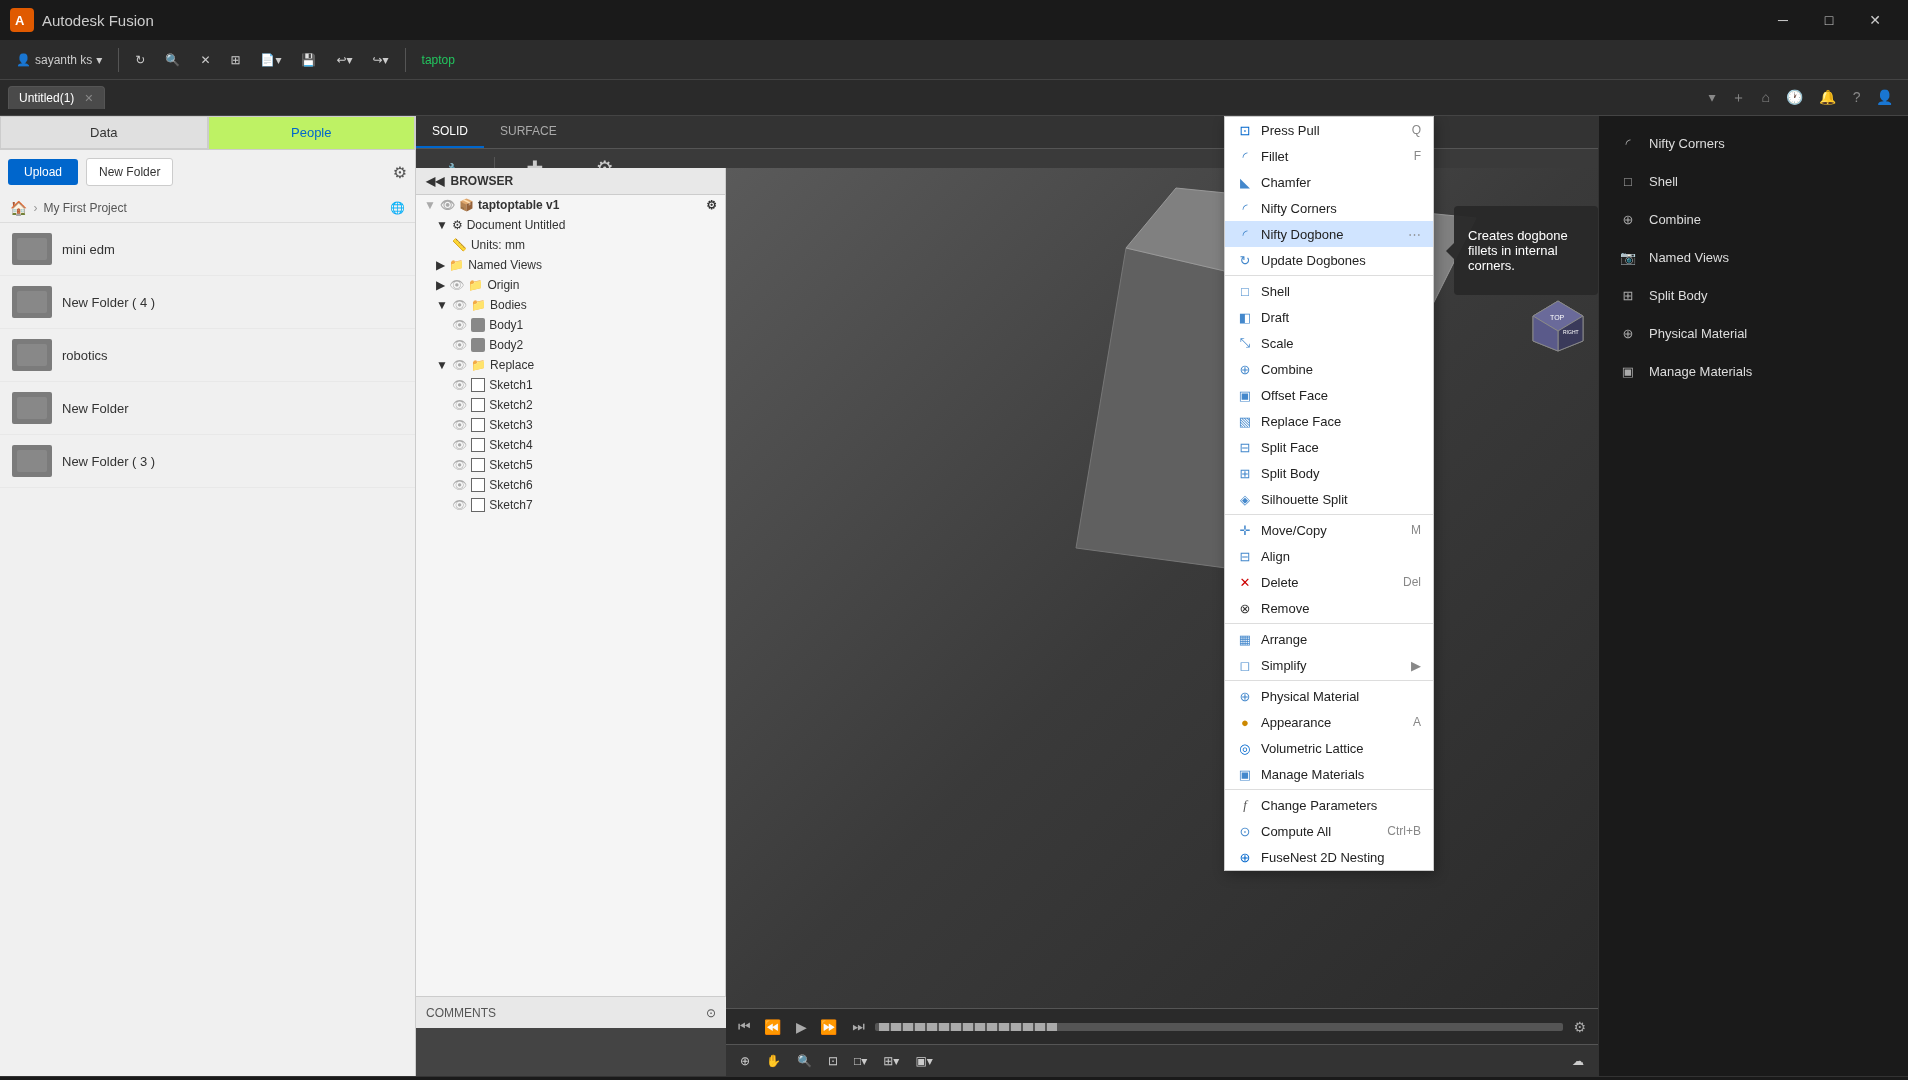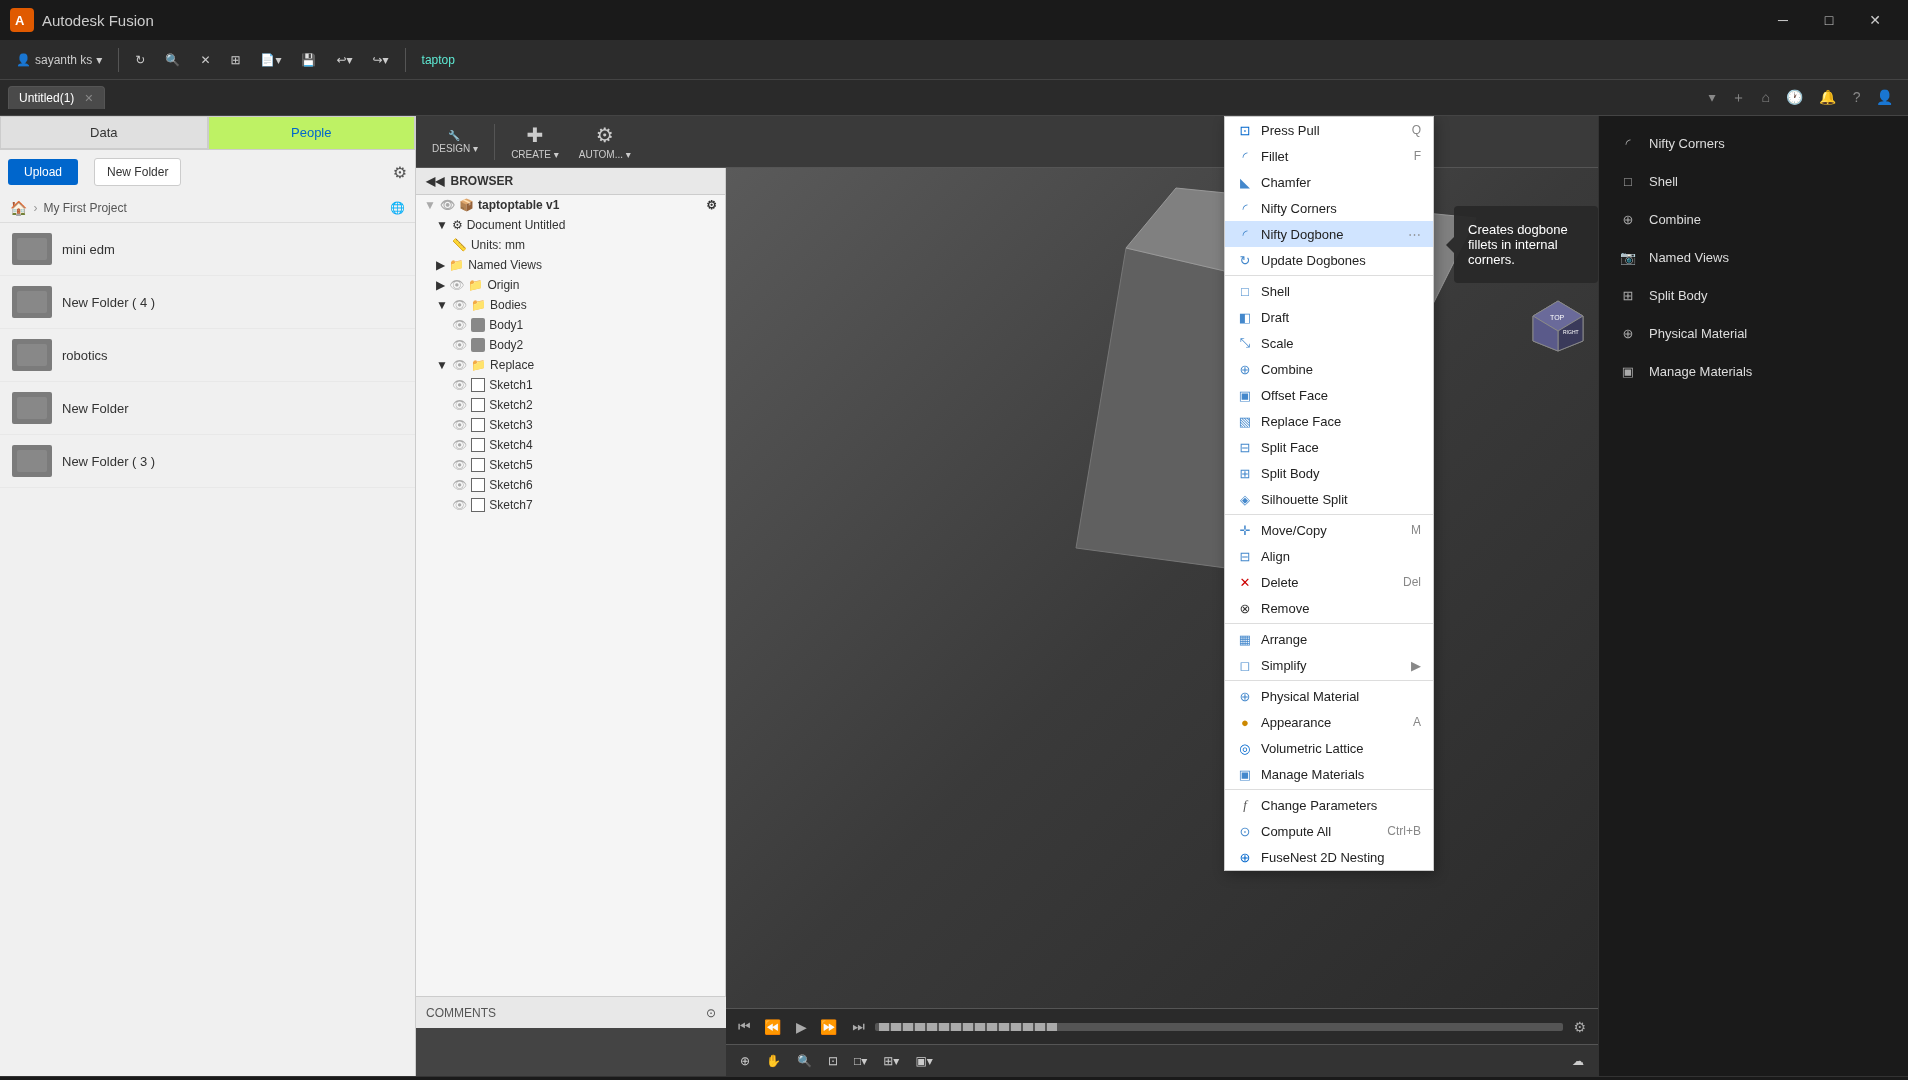--- a/index.html
+++ b/index.html
@@ -18,21 +18,21 @@
     #toolbar .separator { width: 1px; height: 24px; background: #555; margin: 0 4px; }
 
     
     #main-layout { display: flex; width: 100%; height: calc(1080px - 40px - 40px - 40px); }
 
     
     #left-panel { width: 416px; height: 100%; background: #f0f0f0; display: flex; flex-direction: column; border-right: 1px solid #ccc; flex-shrink: 0; }
     #left-panel-tabs { display: flex; background: #e8e8e8; border-bottom: 1px solid #ccc; }
     #left-panel-tabs .tab { flex: 1; padding: 8px; text-align: center; cursor: pointer; font-size: 13px; color: #333; background: #e0e0e0; border: 1px solid #ccc; }
     #left-panel-tabs .tab.active { background: #bef264; color: #0066cc; font-weight: 500; border-bottom: none; }
-    #left-panel-actions { display: flex; align-items: center; padding: 8px; gap: 16px; background: #f0f0f0; }
+    #left-panel-actions { display: flex; align-items: center; padding: 8px; gap: 8px; background: #f0f0f0; }
     #left-panel-actions .upload-btn { background: #0066cc; color: white; border: none; padding: 6px 16px; border-radius: 3px; cursor: pointer; font-size: 12px; }
     #left-panel-actions .new-folder-btn { background: white; color: #333; border: 1px solid #ccc; padding: 6px 12px; border-radius: 3px; cursor: pointer; font-size: 12px; }
     #left-panel-actions .settings-btn { margin-left: auto; color: #555; cursor: pointer; font-size: 16px; }
     #breadcrumb { display: flex; align-items: center; padding: 6px 10px; gap: 6px; color: #555; font-size: 12px; border-bottom: 1px solid #ddd; }
     #breadcrumb .home-icon { font-size: 14px; }
     #breadcrumb .sep { color: #999; }
     #file-list { flex: 1; overflow-y: auto; }
     .file-item { display: flex; align-items: center; padding: 10px 12px; gap: 10px; cursor: pointer; border-bottom: 1px solid #e8e8e8; }
     .folder-icon { width: 40px; height: 32px; background: #7b7b7b; border-radius: 2px; display: flex; align-items: center; justify-content: center; flex-shrink: 0; }
     .folder-icon::before { content: ''; display: block; width: 30px; height: 22px; background: #888; border-radius: 2px; }
@@ -65,21 +65,21 @@
     .menu-item { display: flex; align-items: center; padding: 5px 12px; gap: 8px; color: #222; cursor: pointer; }
     .menu-item.highlighted { background: #d0e4ff; }
     .menu-item .mi-icon { width: 16px; height: 16px; display: flex; align-items: center; justify-content: center; flex-shrink: 0; }
     .menu-item .mi-label { flex: 1; }
     .menu-item .mi-shortcut { color: #888; font-size: 12px; margin-left: auto; }
     .menu-item .mi-arrow { color: #888; margin-left: auto; }
     .menu-separator { height: 1px; background: #ddd; margin: 2px 0; }
     .menu-item .mi-more { margin-left: auto; color: #888; }
 
     
-    #tooltip { position: absolute; left: 1038px; top: 90px; background: rgba(40,40,40,0.95); color: white; padding: 16px 14px; border-radius: 4px; font-size: 13px; max-width: 280px; z-index: 200; }
+    #tooltip { position: absolute; left: 1038px; top: 90px; background: rgba(40,40,40,0.95); color: white; padding: 22px 14px; border-radius: 4px; font-size: 13px; max-width: 280px; z-index: 200; }
     #tooltip::before { content: ''; position: absolute; left: -8px; top: 50%; transform: translateY(-50%); border: 8px solid transparent; border-right-color: rgba(40,40,40,0.95); border-left: none; }
 
     
     #viewport-cube { position: absolute; right: 10px; top: 180px; width: 60px; height: 60px; z-index: 10; }
     .cube-svg { width: 60px; height: 60px; }
 
     
     #comments-bar { position: absolute; bottom: 0; left: 0; width: 310px; height: 32px; background: #e8e8e8; border-top: 1px solid #ccc; display: flex; align-items: center; padding: 0 10px; gap: 8px; font-size: 12px; color: #555; z-index: 5; }
 
     
@@ -140,21 +140,21 @@
   <div class="separator"></div>
   <div class="toolbar-item">↻</div>
   <div class="toolbar-item">🔍</div>
   <div class="toolbar-item">✕</div>
   <div class="toolbar-item">⊞</div>
   <div class="toolbar-item">📄▾</div>
   <div class="toolbar-item">💾</div>
   <div class="toolbar-item">↩▾</div>
   <div class="toolbar-item">↪▾</div>
   <div class="separator"></div>
-  <div class="toolbar-item" style="color:#5eead4;text-align:center;">taptop</div>
+  <div class="toolbar-item" style="color:#22c55e;text-align:center;">taptop</div>
 </div>
 
 <div id="doc-tabs">
   <div class="doc-tab active">
     <span>Untitled(1)</span>
     <span class="close-x">✕</span>
   </div>
   <div class="doc-tab-controls">
     <span class="doc-tab-ctrl">▾</span>
     <span class="doc-tab-ctrl">＋</span>
@@ -203,20 +203,24 @@
       </div>
       <div class="file-item">
         <div class="folder-icon"></div>
         <span class="file-name">New Folder ( 3 )</span>
       </div>
     </div>
   </div>
 
   <div id="center-area">
 
+    <div id="cad-toolbar">
+      <div class="cad-tab active">SOLID</div>
+      <div class="cad-tab">SURFACE</div>
+    </div>
 
     <div id="cad-tools">
       <div class="cad-tool-btn">
         <span>🔧</span>
         <span>DESIGN ▾</span>
       </div>
       <div class="cad-separator"></div>
       <div class="cad-tool-btn">
         <span style="font-size:20px;">✚</span>
         <span>CREATE ▾</span>

